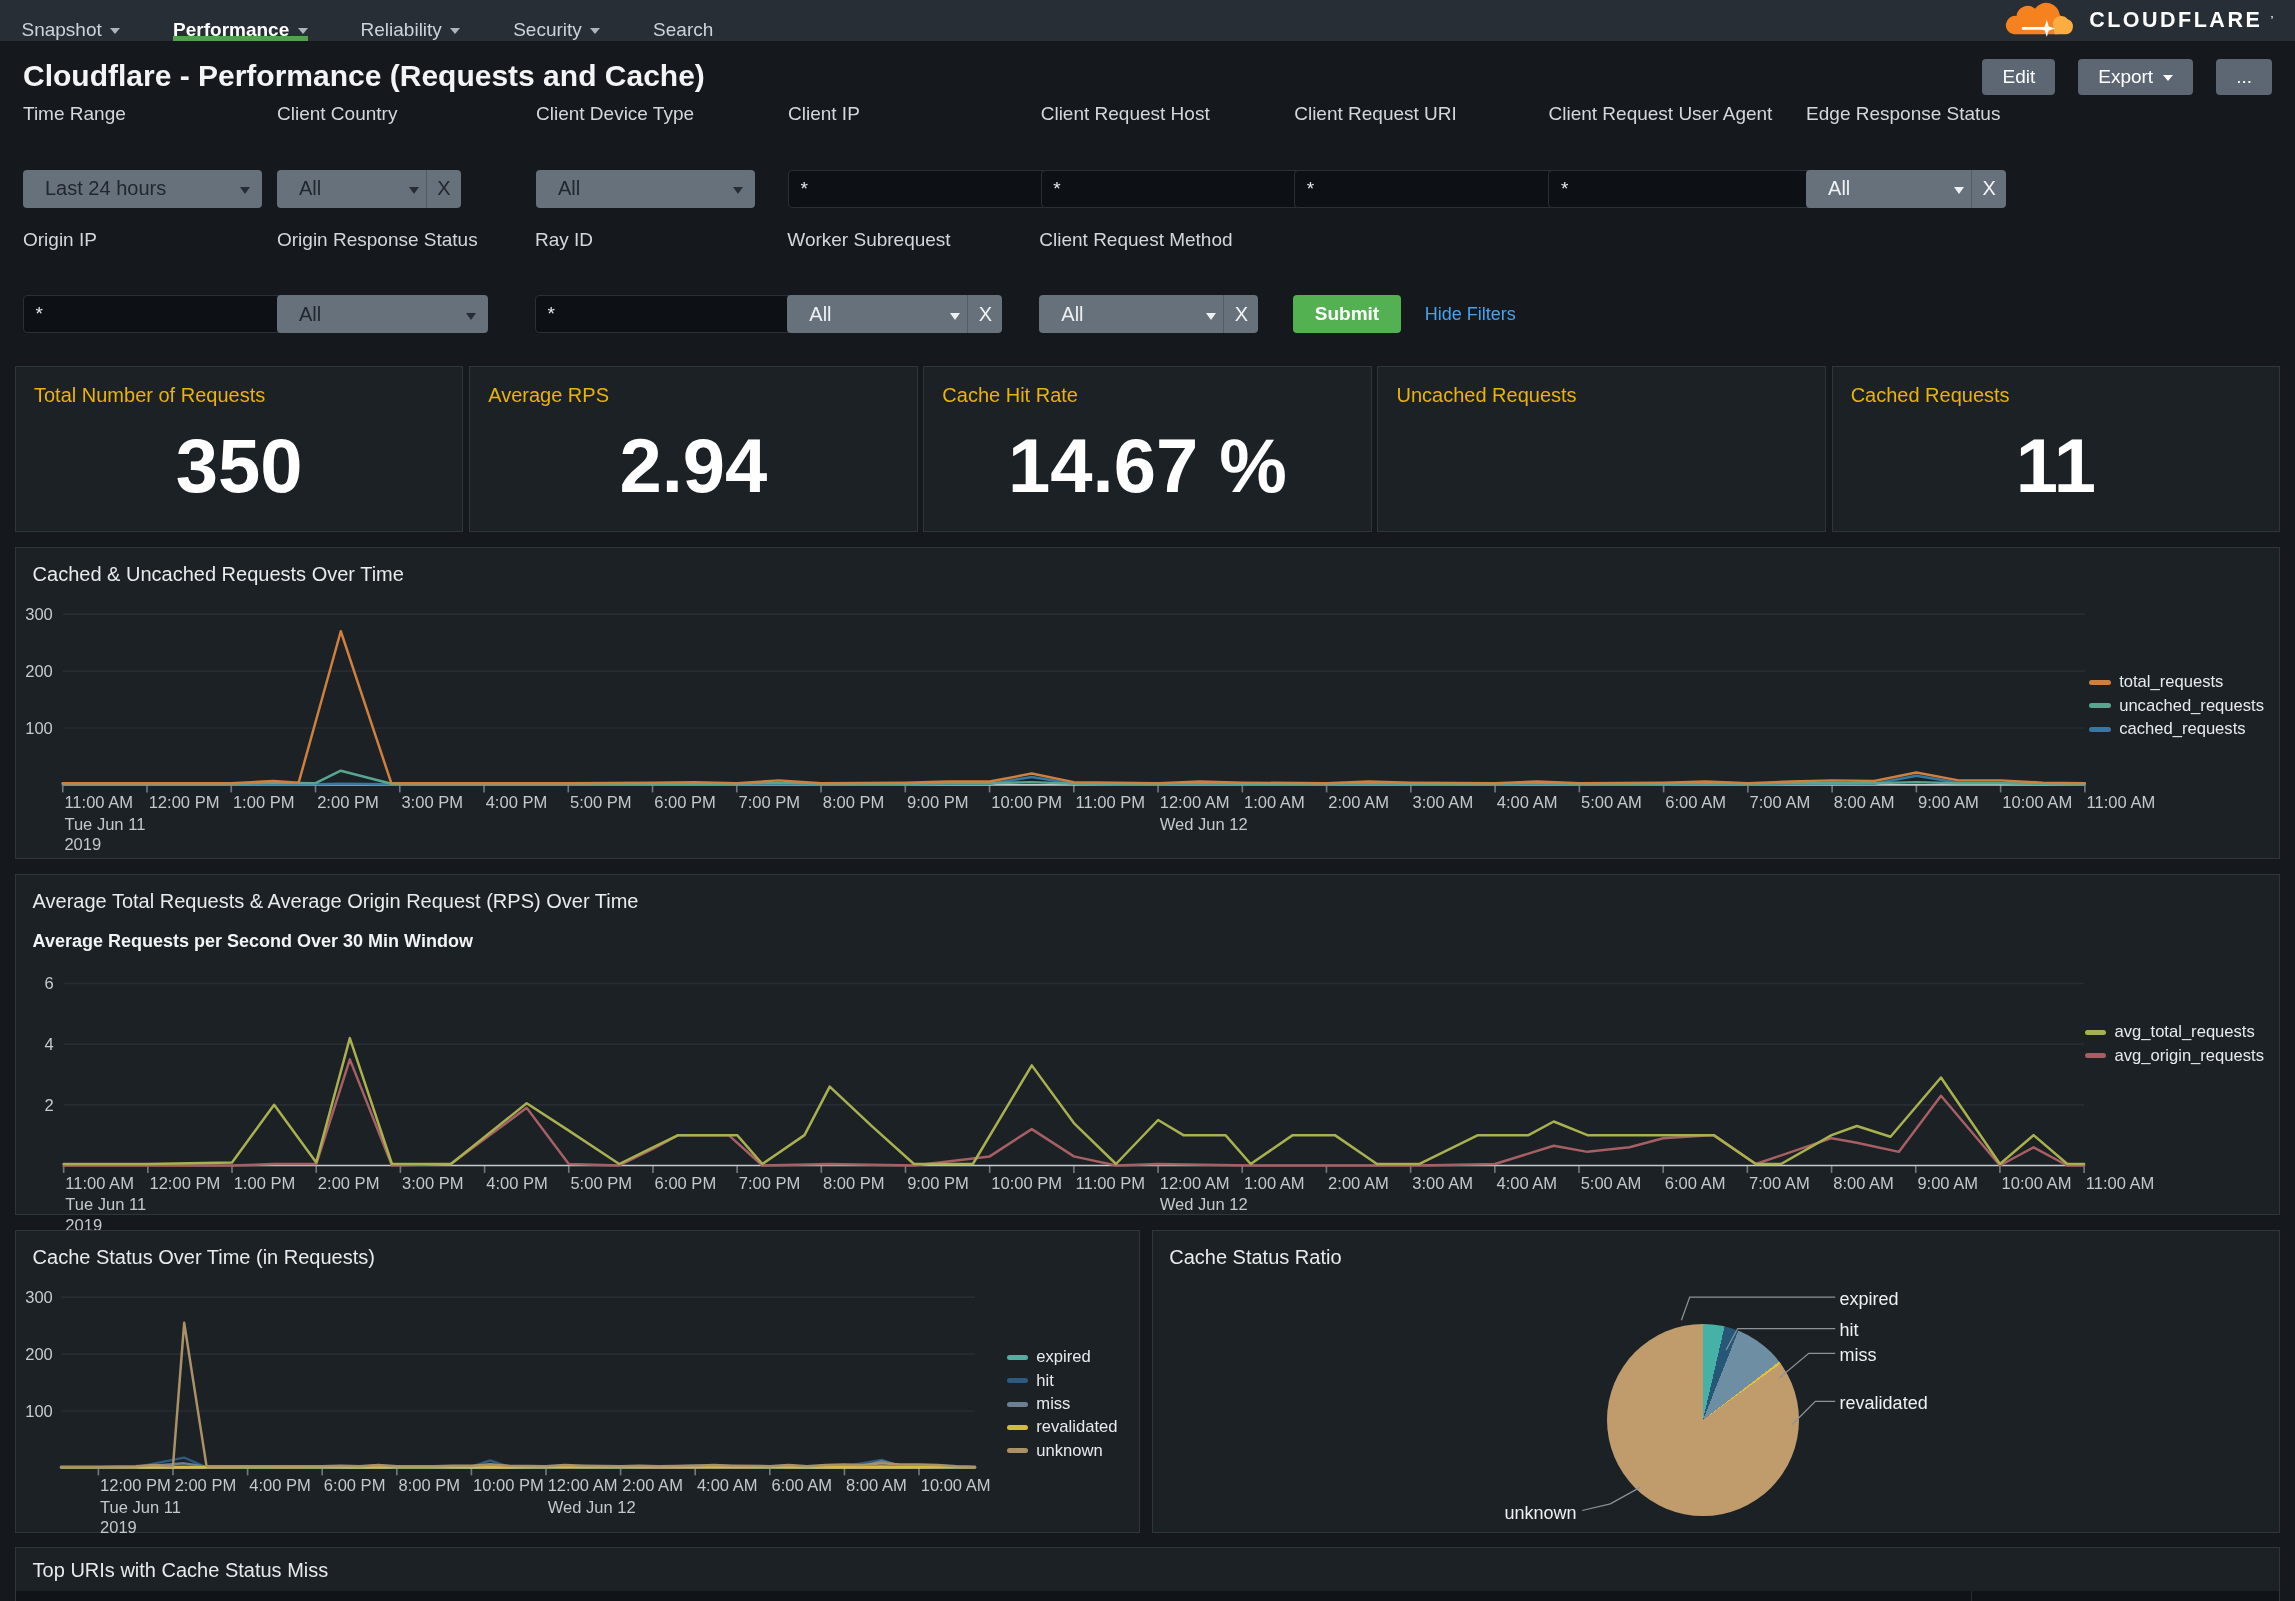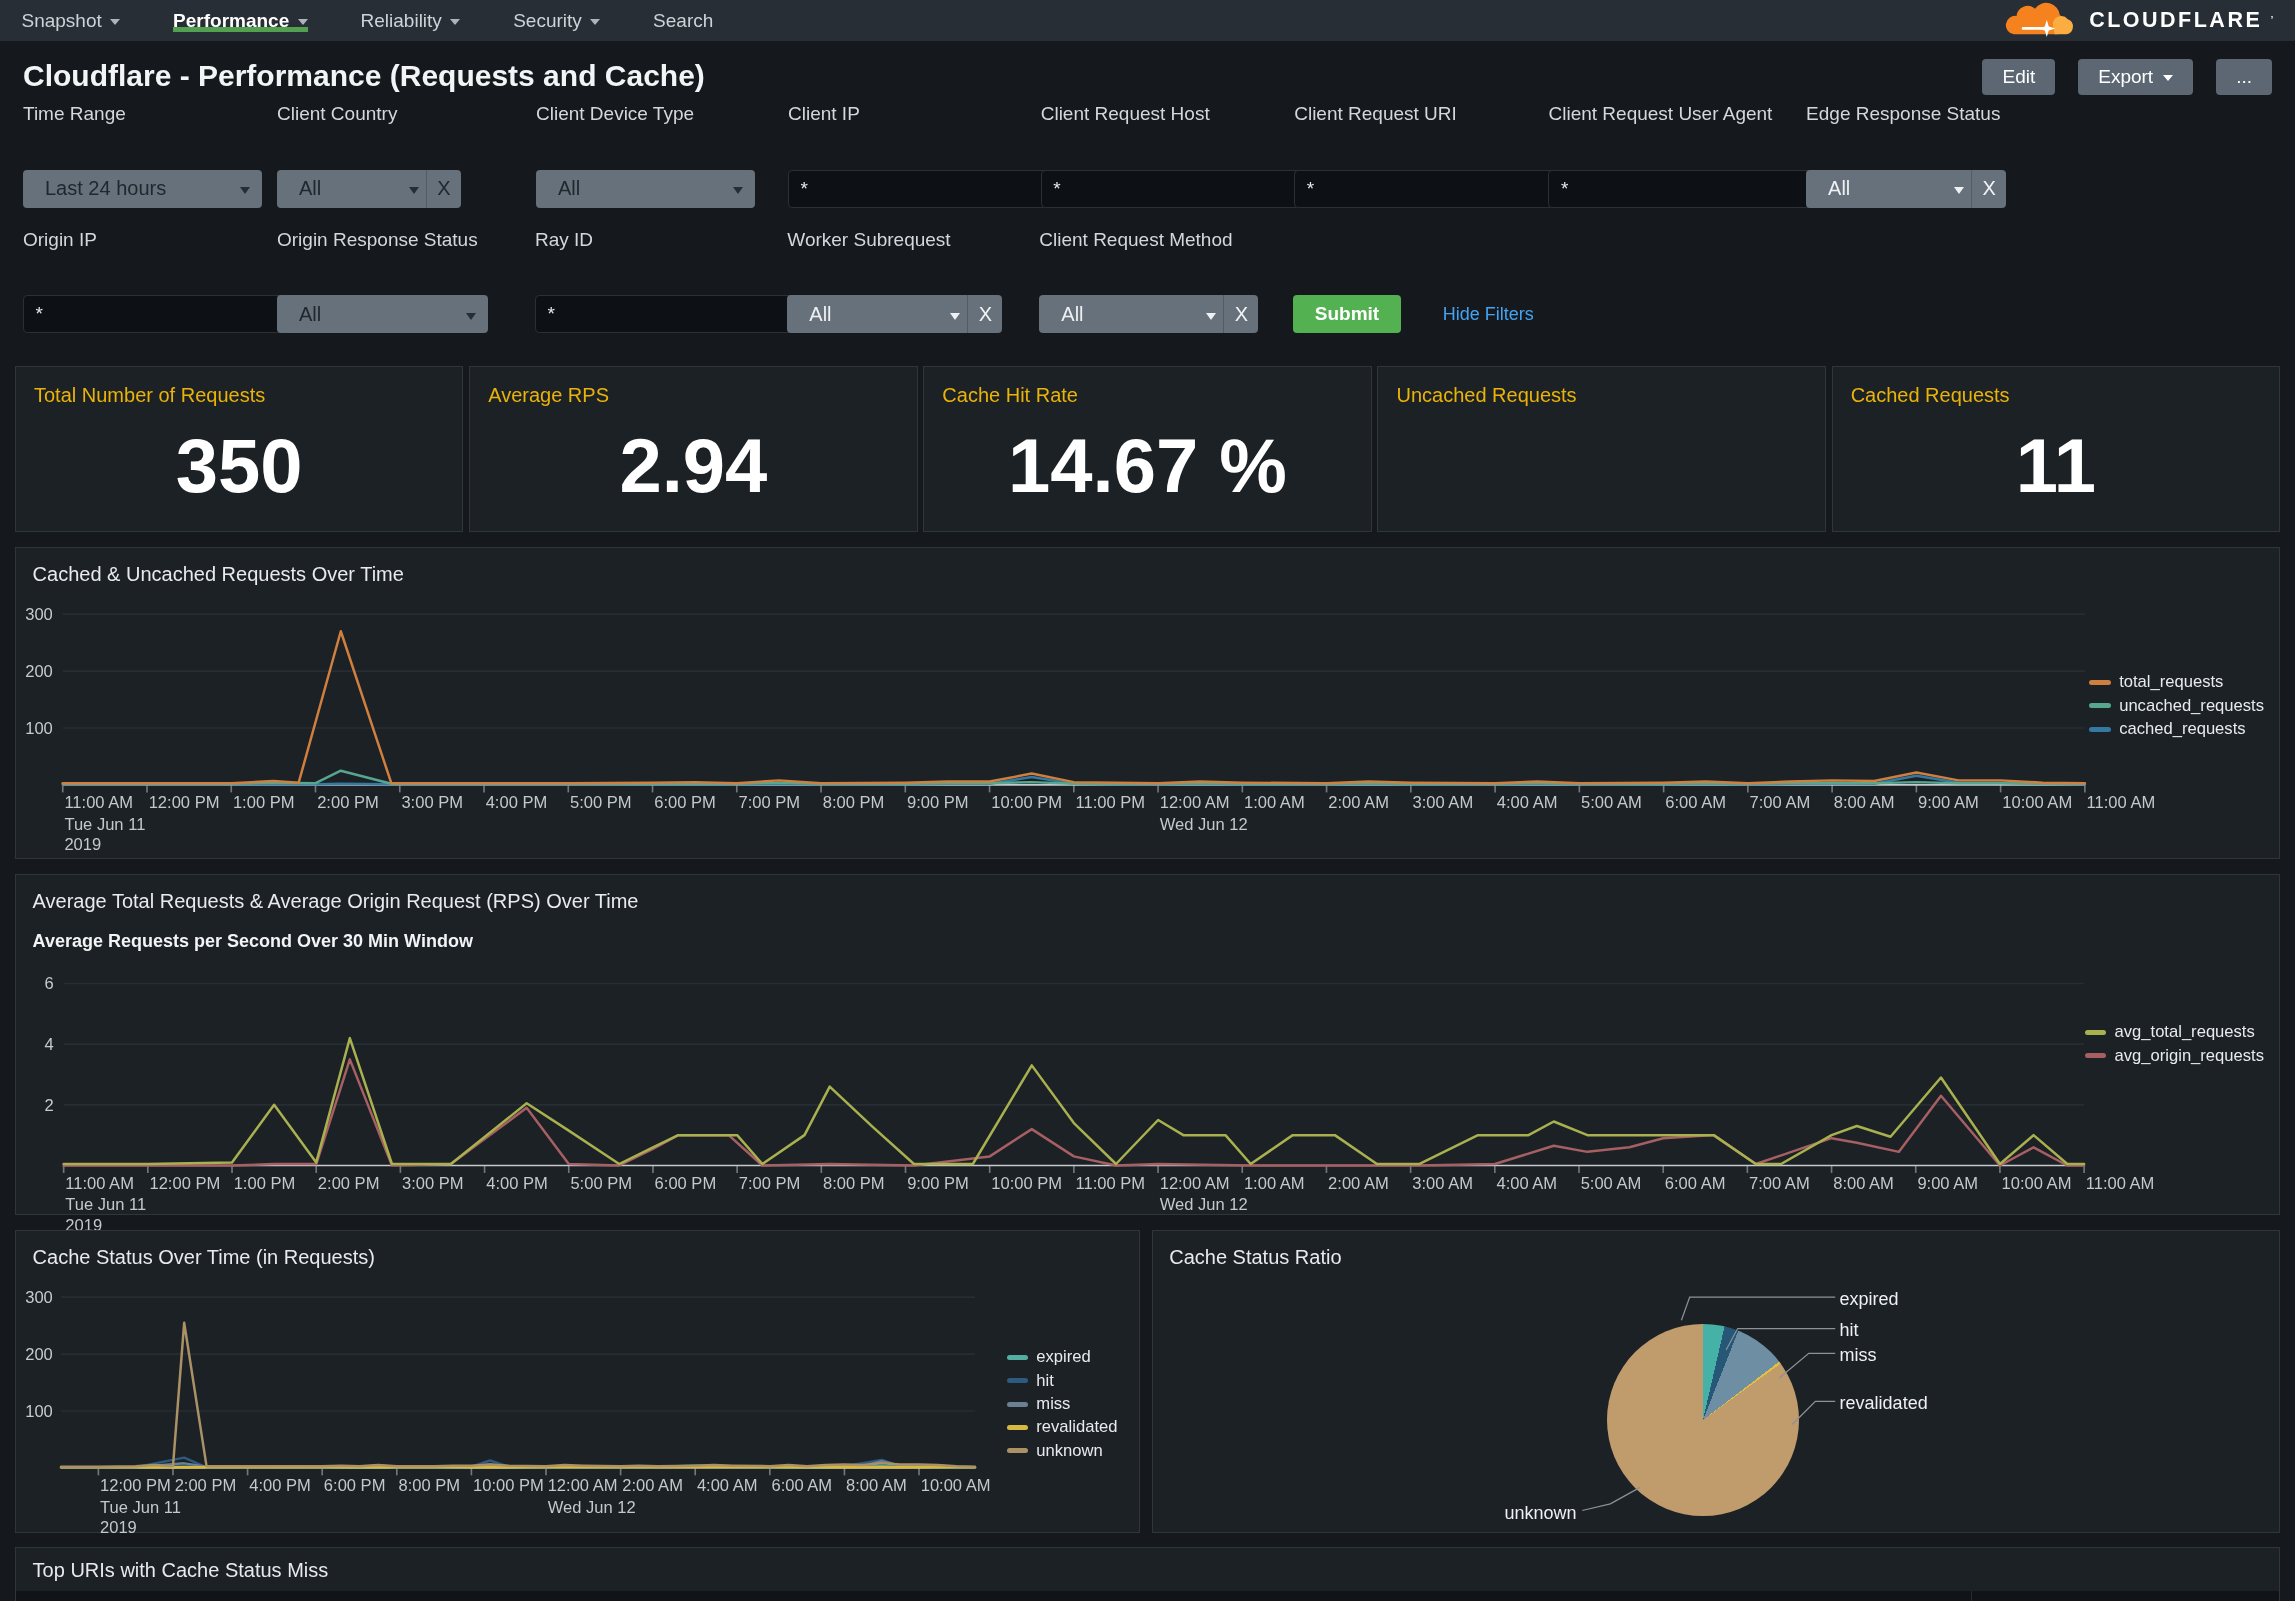--- a/index.html
+++ b/index.html
@@ -41,21 +41,21 @@
   .hide-filters { color: #45a3f0; font-size: 18px; align-self: flex-end; height: 38px; display: flex; align-items: center; cursor: pointer; }
 
   
   .r1c1{width:239px;margin-left:23px}.r1c2{width:184px;margin-left:15px}
   .r1c3{width:219px;margin-left:75px}.r1c4{width:251px;margin-left:33px}
   .r1c5{width:251px;margin-left:1.7px}.r1c6{width:251px;margin-left:2.5px}
   .r1c7{width:251px;margin-left:3.3px}.r1c8{width:200px;margin-left:6.6px}
   .r2c1{width:239px;margin-left:23px}.r2c2{width:211px;margin-left:15px}
   .r2c3{width:244px;margin-left:47px}.r2c4{width:215px;margin-left:8.3px}
   .r2c5{width:219px;margin-left:37px}
-  .submit-wrap{margin-left:35px}.hide-wrap{margin-left:42px}
+  .submit-wrap{margin-left:35px}.hide-wrap{margin-left:24px}
 
   
   .stats-row { display: flex; gap: 5.8px; padding: 11.6px 15px 0 15px; }
   .stat-panel { flex: 1; height: 166px; background: #1c2126; border: 0.8px solid #2e353c; display: flex; flex-direction: column; }
   .stat-label { font-size: 20px; color: #eab308; padding: 16.6px 0 0 18px; }
   .stat-value { flex: 1; display: flex; align-items: center; justify-content: center; color: #ffffff; font-size: 76px; font-weight: bold; margin-top: -8.3px; }
 
   
   .panel { background: #1c2126; border: 0.8px solid #2e353c; margin: 15px 15px 0 15px; position: relative; }
   .panel-title { font-size: 20px; color: #e8eaec; padding: 15px 0 0 16.6px; }
@@ -89,21 +89,21 @@
   .tbl-row { display: flex; height: 35px; align-items: center; }
   .tbl-row:nth-child(odd) { background: #23272d; }
   .tbl-row:nth-child(even) { background: #292f36; }
   .td-uri { flex: 1; color: #e2e5e8; font-size: 16.6px; font-family: "DejaVu Sans Mono", monospace; padding-left: 16.6px; }
   .td-count { width: 308px; text-align: right; padding-right: 21.5px; color: #f0f2f4; font-size: 18px; }
 </style>
 </head>
 <body>
 
 <div class="topnav">
-  <div id="nav-items" style="display:flex;align-items:center;">
+  <div id="nav-items" style="display:flex;align-items:flex-end;">
       <div class="nav-item">
         <span>Snapshot</span>
         <span class="nav-caret"></span>
       </div>
       <div class="nav-item active">
         <span>Performance</span>
         <span class="nav-caret"></span>
       </div>
       <div class="nav-item">
         <span>Reliability</span>

